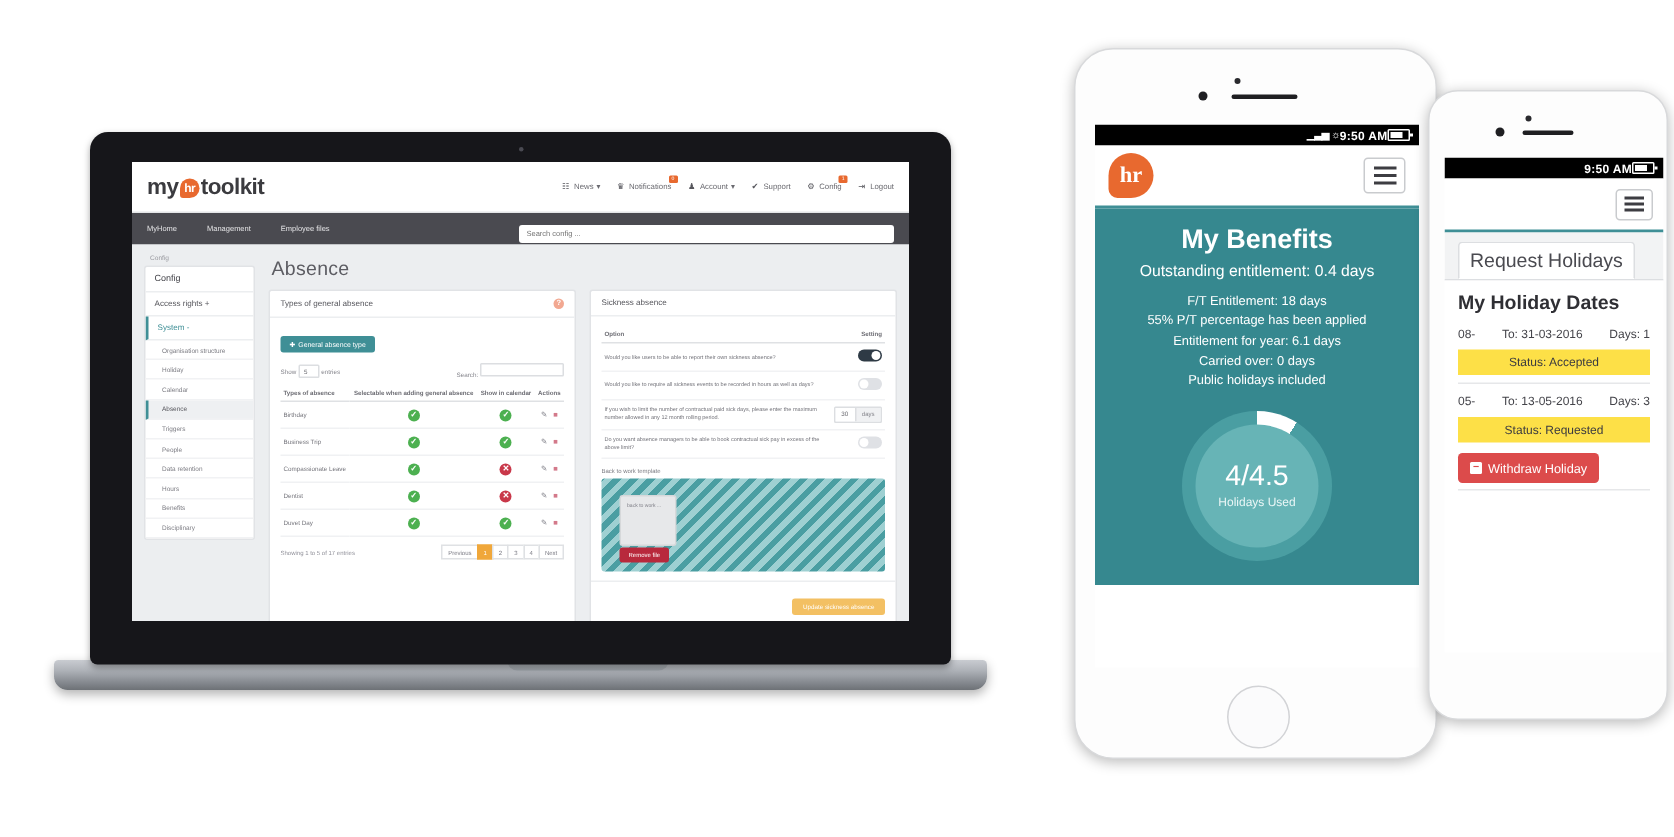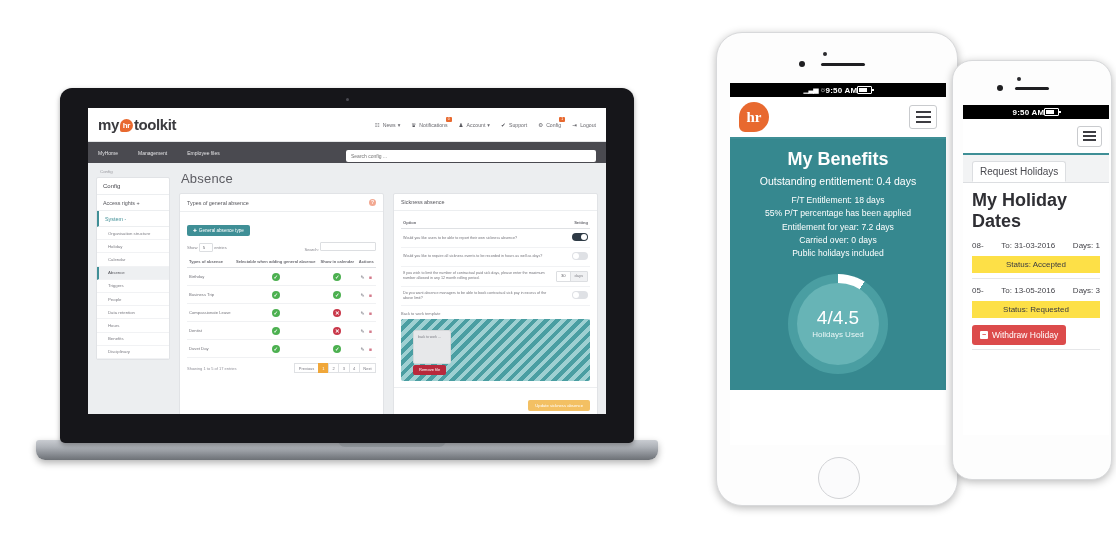--- a/index.html
+++ b/index.html
@@ -102,21 +102,21 @@
   .phone{position:absolute;background:#fdfdfd;border-radius:26px;
          box-shadow:0 2px 9px rgba(0,0,0,.28);border:1px solid #d8d9db;box-sizing:border-box;}
   #phone1{left:716px;top:32px;width:242px;height:474px;}
   #phone2{left:952px;top:60px;width:160px;height:420px;border-radius:20px;}
   .ph-cam{position:absolute;width:6px;height:6px;border-radius:50%;background:#1f1f22;}
   .ph-sensor{position:absolute;width:4px;height:4px;border-radius:50%;background:#2a2a2e;}
   .ph-speaker{position:absolute;height:3px;border-radius:2px;background:#1f1f22;}
   .ph-home{position:absolute;border-radius:50%;border:1px solid #d2d3d6;background:#fbfbfc;}
   .ph-screen{position:absolute;overflow:hidden;background:#fff;}
   .ios-status{height:14px;background:#000;display:flex;align-items:center;
-              justify-content:center;padding:0 6px;color:#fff;}
+              justify-content:flex-end;padding:0 6px;color:#fff;}
   .ios-time{font-size:8px;font-weight:bold;letter-spacing:.2px;}
   .ios-sig{font-size:7px;letter-spacing:-.5px;}
   .ios-batt{width:13px;height:6px;border:1px solid #fff;border-radius:1px;position:relative;}
   .ios-batt:before{content:"";position:absolute;left:1px;top:1px;bottom:1px;right:4px;background:#fff;}
   .ios-batt:after{content:"";position:absolute;right:-2.5px;top:1.5px;width:1.5px;height:2px;background:#fff;}
 
   .ph-header{height:40px;background:#fff;display:flex;align-items:center;justify-content:space-between;
              padding:0 9px;border-bottom:2px solid #3f8f96;}
   .logo-bubble{width:30px;height:30px;background:#e8692f;border-radius:50% 50% 50% 6px;
                color:#fff;font-size:15px;font-weight:bold;text-align:center;line-height:30px;font-family:"Liberation Serif",serif;}
@@ -136,23 +136,23 @@
   .donut-v{font-size:19px;color:#fff;line-height:1;}
   .donut-l{font-size:8px;color:#eaf6f6;margin-top:3px;}
 
   .ph2-header{height:34px;background:#fff;display:flex;align-items:center;justify-content:flex-end;
               padding:0 7px;border-bottom:2px solid #3f8f96;}
   .burger2{width:23px;height:19px;border:1px solid #c9cbce;border-radius:3px;background:#fff;
            display:flex;flex-direction:column;justify-content:center;align-items:center;gap:2.5px;}
   .burger2 i{display:block;width:13px;height:1.8px;background:#3d3d42;}
   .tabrow{background:#f2f3f4;padding:6px 9px 0;border-bottom:1px solid #dcdee1;}
   .tab{display:inline-block;background:#fff;border:1px solid #dcdee1;border-bottom:1px solid #fff;
-       font-size:10px;color:#4a4a50;padding:4px 7px;border-radius:3px 3px 0 0;}
+       font-size:13px;color:#4a4a50;padding:4px 7px;border-radius:3px 3px 0 0;}
   .ph2-body{padding:7px 9px;background:#fff;}
-  .h2-title{font-size:18px;font-weight:bold;color:#2f2f34;margin-bottom:6px;}
+  .h2-title{font-size:13px;font-weight:bold;color:#2f2f34;margin-bottom:6px;}
   .hd-row{font-size:8px;color:#44444a;display:flex;justify-content:space-between;padding:3px 0;white-space:nowrap;}
   .hd-status{background:#fde047;font-size:8px;color:#3a3a40;padding:4px 6px;margin:3px 0 5px;text-align:center;}
   .withdraw{background:#dc4b4b;color:#fff;font-size:8.5px;padding:5px 8px;border-radius:3px;
             display:inline-flex;align-items:center;gap:4px;}
   .wd-ic{display:inline-block;width:8px;height:8px;background:#fff;border-radius:1px;color:#dc4b4b;
          font-size:7px;line-height:7px;text-align:center;font-weight:bold;}
   .hd-sep{border-top:1px solid #e6e7e9;margin:4px 0;}
 </style>
 </head>
 <body>
@@ -401,21 +401,21 @@
             <i></i>
             <i></i>
           </div>
       </div>
 
       <div class="hol-panel">
         <div class="hol-title">My Benefits</div>
         <div class="hol-sub">Outstanding entitlement: 0.4 days</div>
         <div class="hol-line">F/T Entitlement: 18 days</div>
         <div class="hol-line">55% P/T percentage has been applied</div>
-        <div class="hol-line">Entitlement for year: 7.2 days</div>
+        <div class="hol-line">Entitlement for year: 6.1 days</div>
         <div class="hol-line">Carried over: 0 days</div>
         <div class="hol-line">Public holidays included</div>
 
         <div class="donut-wrap">
           <div class="donut"></div>
           <div class="donut-hole">
             <div class="donut-v">4/4.5</div>
             <div class="donut-l">Holidays Used</div>
           </div>
         </div>

